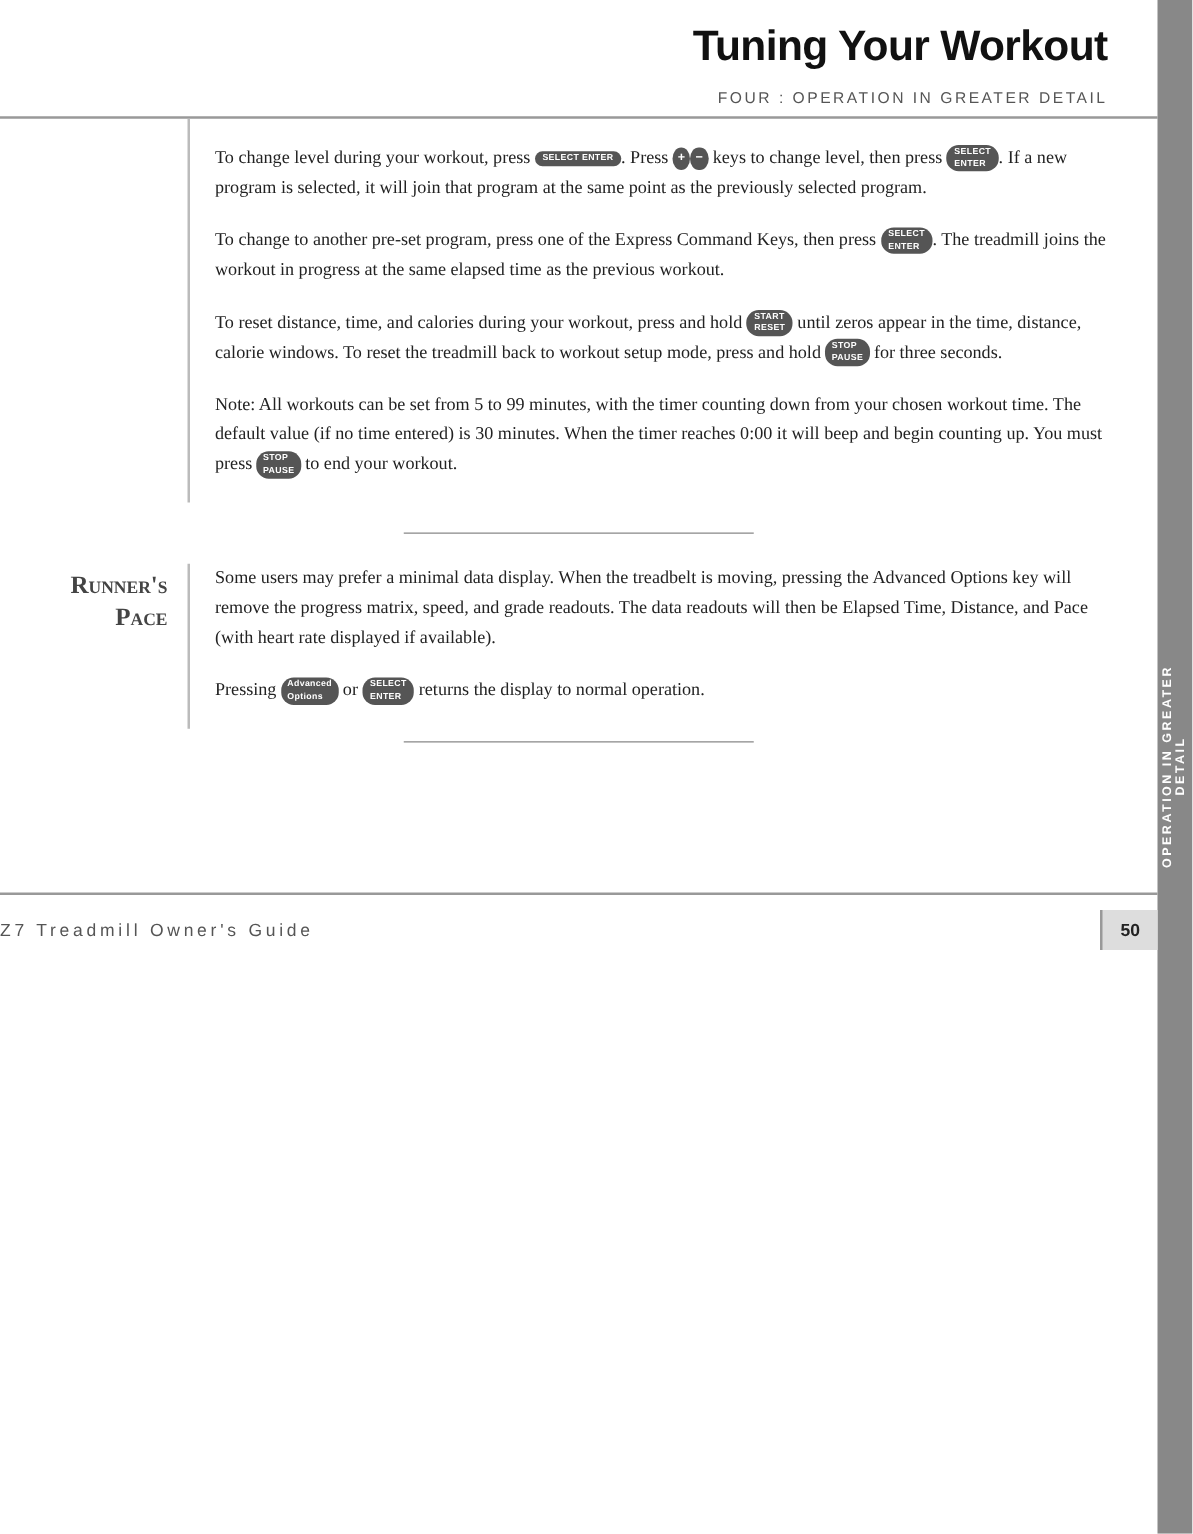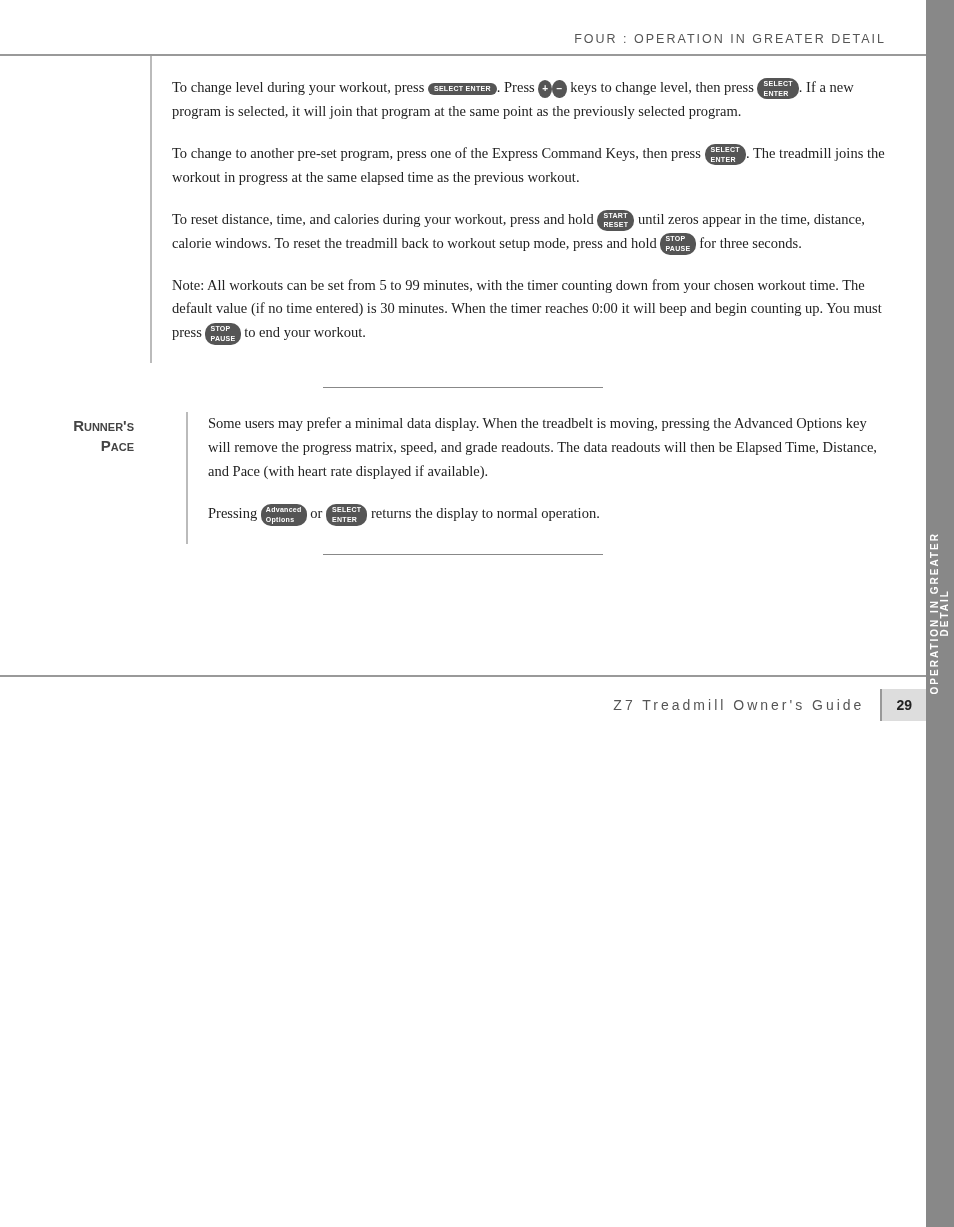--- a/index.html
+++ b/index.html
@@ -42,21 +42,22 @@
       font-family: Arial, Helvetica, sans-serif;
       font-size: 14px;
       font-weight: bold;
       color: #444;
       text-align: right;
       line-height: 1.3;
     }
 
     .section-label .small-caps {
       font-variant: small-caps;
-      font-size: 15px;
+      font-size: 20px;
+      font-family: Liberation Serif, serif;
     }
 
     .divider-line {
       width: 280px;
       border: none;
       border-top: 1.5px solid #888;
       margin: 24px auto;
     }
 
     
@@ -164,21 +165,20 @@
       padding-right: 16px;
       text-align: right;
       padding-top: 4px;
       flex-shrink: 0;
     }
 
     .runners-content-col {
       flex: 1;
       border-left: 2px solid #bbb;
       padding: 0 40px 0 20px;
-      margin-left: 36px;
     }
 
     .runners-content-col p {
       font-size: 14.5px;
       line-height: 1.65;
       margin-bottom: 18px;
       color: #222;
     }
 
     
@@ -204,20 +204,21 @@
       margin-bottom: 18px;
       color: #222;
     }
   </style>
 </head>
 <body>
 
 <div class="content-wrapper">
 
   <div class="header">
+    <div class="header-title">Tuning Your Workout</div>
     <div class="header-subtitle">Four : Operation in Greater Detail</div>
   </div>
 
   <div class="top-section">
     <div class="top-blank-col"></div>
     <div class="top-content-col">
       <p>
         To change level during your workout, press <span class="btn-icon oval" style="white-space:nowrap;font-size:7px;padding:1px 6px;">SELECT
 ENTER</span>. Press <span class="btn-icon round">+</span><span class="btn-icon round">−</span> keys to change level, then press <span class="btn-icon oval" style="font-size:7px;padding:1px 6px;">SELECT<br>ENTER</span>. If a new program is selected, it will join that program at the same point as the previously selected program.
       </p>
@@ -254,15 +255,15 @@
 
 </div>
 
 <div class="right-sidebar">
   <div class="right-sidebar-text">
     Operation in Greater<br>Detail
   </div>
 </div>
 
 <div class="footer" style="position:relative; margin-top: 120px; border-top: 2px solid #999; display:flex; align-items:center; padding: 12px 0; margin-right:28px;">
-  <div class="footer-title" style="flex:1;text-align:right;font-family:Arial,sans-serif;font-size:14px;letter-spacing:3px;color:#555;">Z7 Treadmill Owner's Guide</div>
-  <div class="footer-page" style="font-family:Arial,sans-serif;font-size:14px;font-weight:bold;color:#222;padding:8px 14px;border-left:2px solid #999;">29</div>
+  <div class="footer-title" style="flex:1;text-align:left;font-family:Arial,sans-serif;font-size:14px;letter-spacing:3px;color:#555;">Z7 Treadmill Owner's Guide</div>
+  <div class="footer-page" style="font-family:Arial,sans-serif;font-size:14px;font-weight:bold;color:#222;padding:8px 14px;border-left:2px solid #999;">50</div>
 </div>
 
 </body></html>

